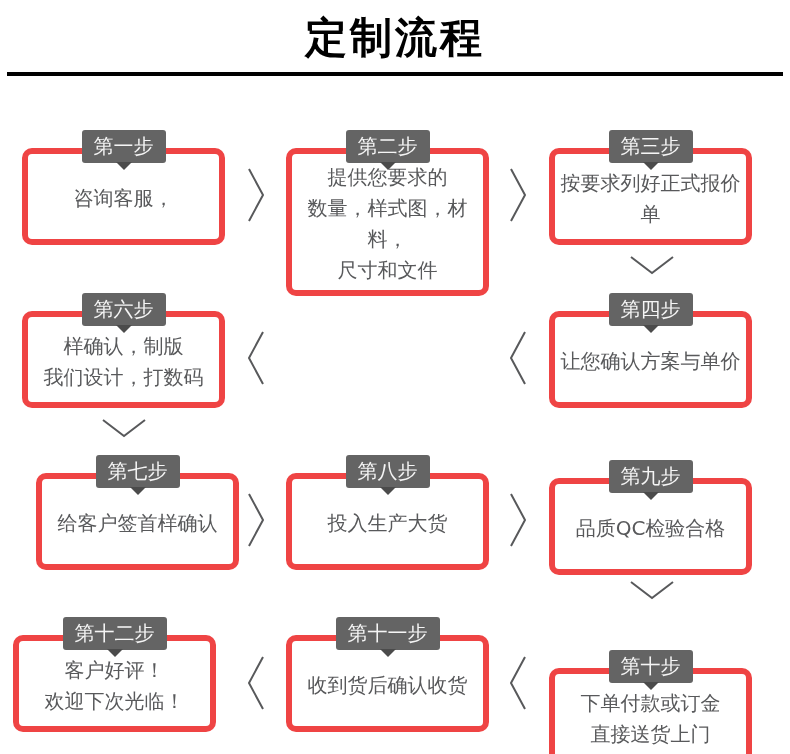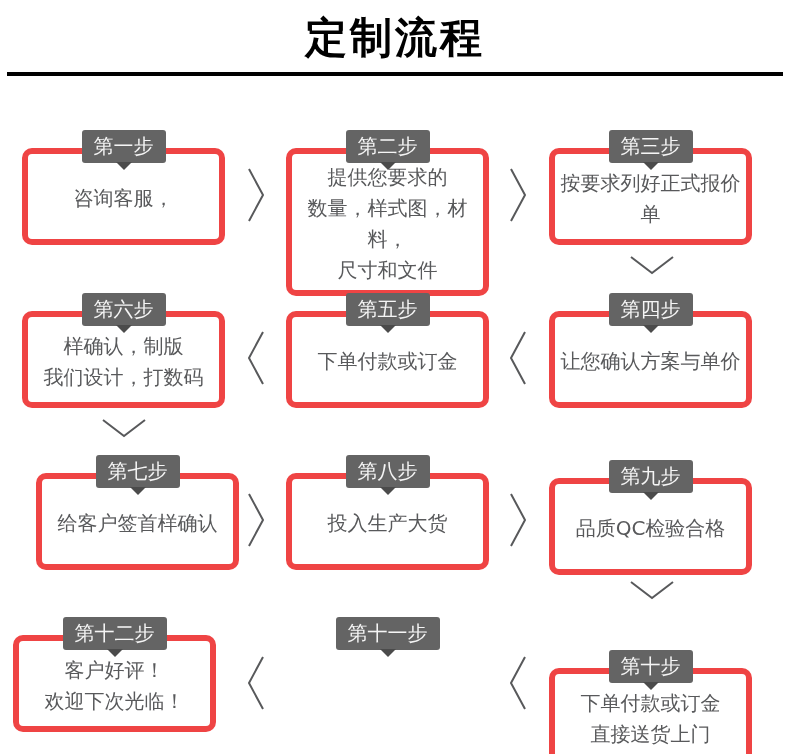--- a/index.html
+++ b/index.html
@@ -87,29 +87,20 @@
     <div class="tab-row"><div class="tab">
       <span>第六步</span>
       <i class="notch"></i>
     </div></div>
     <div class="box">
         <div class="line">样确认，制版</div>
         <div class="line">我们设计，打数码</div>
       </div>
   </div>
 
-  <div class="step" style="left:286px;top:293px">
-    <div class="tab-row"><div class="tab">
-      <span>第五步</span>
-      <i class="notch"></i>
-    </div></div>
-    <div class="box">
-        <div class="line">下单付款或订金</div>
-      </div>
-  </div>
 
   <div class="step" style="left:549px;top:293px">
     <div class="tab-row"><div class="tab">
       <span>第四步</span>
       <i class="notch"></i>
     </div></div>
     <div class="box">
         <div class="line">让您确认方案与单价</div>
       </div>
   </div>
@@ -153,20 +144,23 @@
         <div class="line">客户好评！</div>
         <div class="line">欢迎下次光临！</div>
       </div>
   </div>
 
   <div class="step" style="left:286px;top:617px">
     <div class="tab-row"><div class="tab">
       <span>第十一步</span>
       <i class="notch"></i>
     </div></div>
+    <div class="box">
+        <div class="line">收到货后确认收货</div>
+      </div>
   </div>
 
   <div class="step" style="left:549px;top:650px">
     <div class="tab-row"><div class="tab">
       <span>第十步</span>
       <i class="notch"></i>
     </div></div>
     <div class="box">
         <div class="line">下单付款或订金</div>
         <div class="line">直接送货上门</div>

